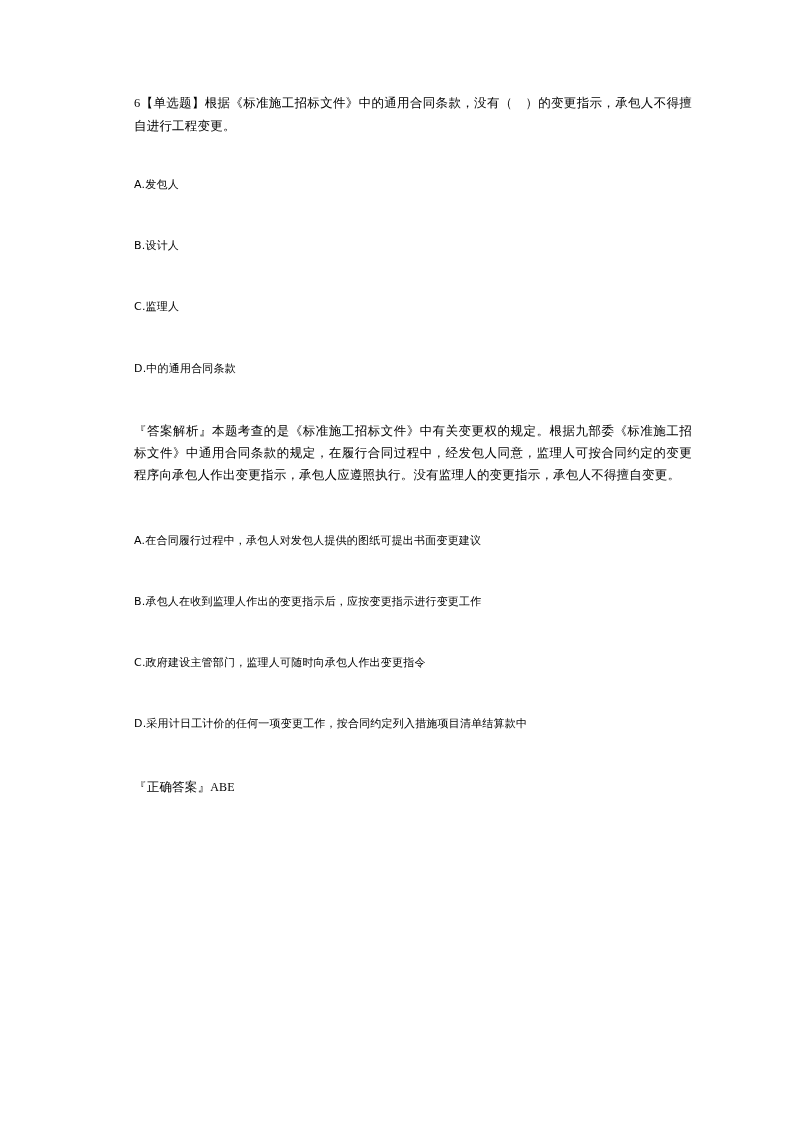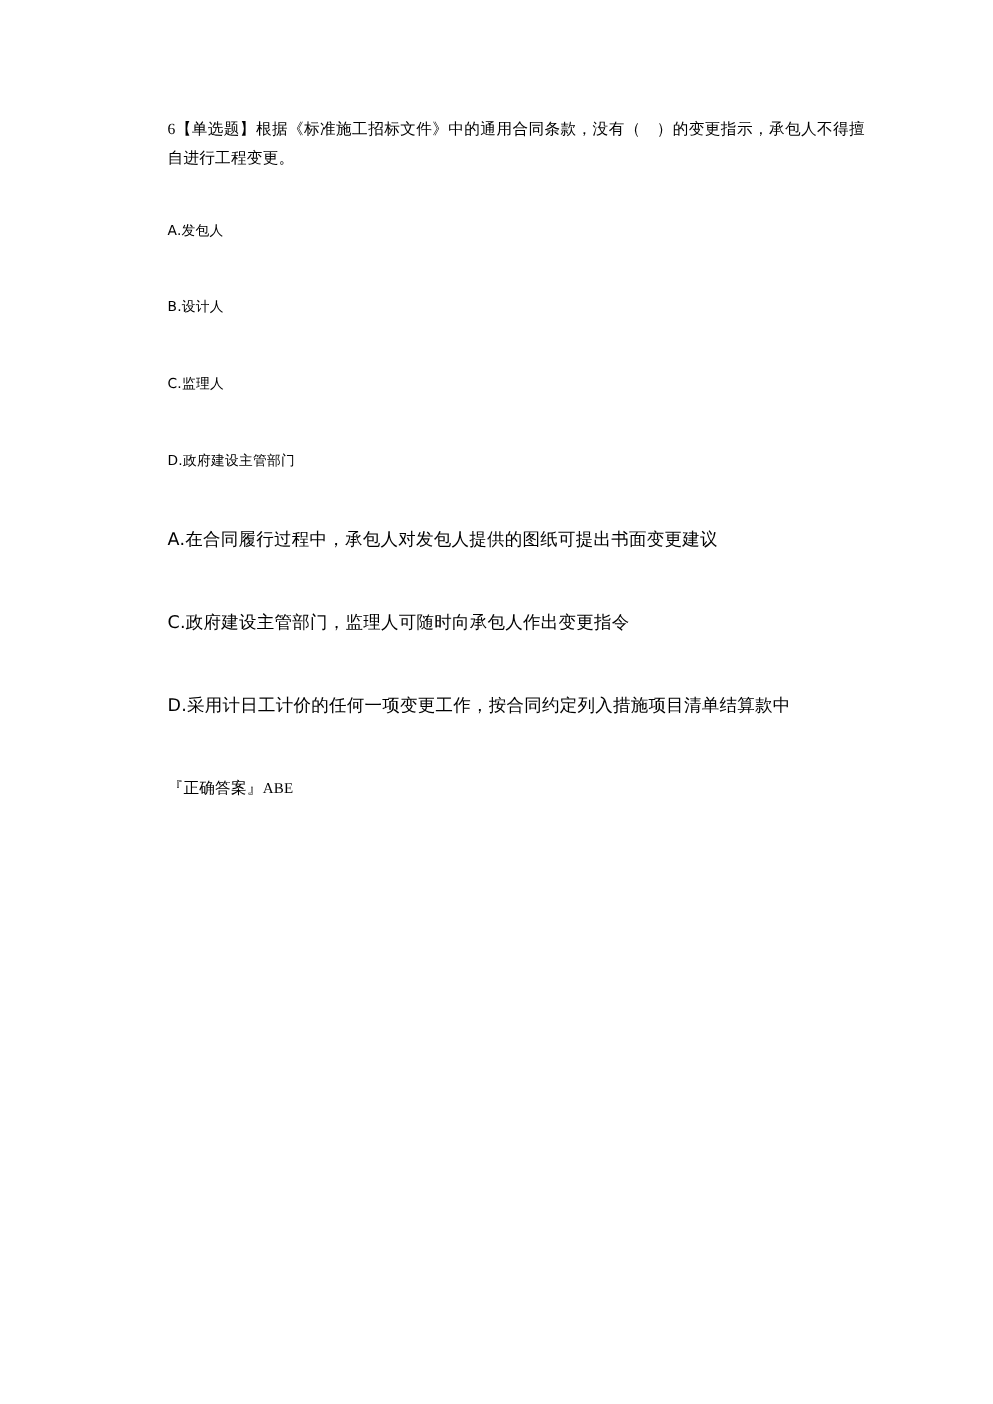--- a/index.html
+++ b/index.html
@@ -33,21 +33,21 @@
   }
   .q-stem {
     margin-bottom: 38px;
   }
   .opt {
     margin-bottom: 42px;
     font-size: 11px;
   }
   .opt-sm {
     margin-bottom: 42px;
-    font-size: 14px;
+    font-size: 11px;
   }
   .ans {
     margin-bottom: 38px;
     font-size: 12.5px;
   }
   .ans-letters {
     font-family: "Liberation Serif", "DejaVu Serif", serif;
     font-size: 12px;
   }
   .explain {
@@ -68,26 +68,30 @@
 <div class="page">
   <div class="doc">
 
     <div class="block q-stem">
       <span class="nowrap-num">6</span><span>【单选题】</span><span>根据《标准施工招标文件》中的通用合同条款，没有（　）的变更指示，承包人不得擅自进行工程变更。</span>
     </div>
 
     <div class="block opt">A.发包人</div>
     <div class="block opt">B.设计人</div>
     <div class="block opt">C.监理人</div>
-    <div class="block opt">D.政府建设主管部门</div>
+    <div class="block opt">D.中的通用合同条款</div>
 
 
+    <div class="block explain">
+      <span>『答案解析』</span><span>本题考查的是《标准施工招标文件》中有关变更权的规定。根据九部委《标准施工招标文件》中通用合同条款的规定，在履行合同过程中，经发包人同意，监理人可按合同约定的变更程序向承包人作出变更指示，承包人应遵照执行。没有监理人的变更指示，承包人不得擅自变更。</span>
+    </div>
 
 
     <div class="block opt-sm">A.在合同履行过程中，承包人对发包人提供的图纸可提出书面变更建议</div>
+    <div class="block opt-sm">B.承包人在收到监理人作出的变更指示后，应按变更指示进行变更工作</div>
     <div class="block opt-sm">C.政府建设主管部门，监理人可随时向承包人作出变更指令</div>
     <div class="block opt-sm">D.采用计日工计价的任何一项变更工作，按合同约定列入措施项目清单结算款中</div>
 
     <div class="block ans">
       <span>『正确答案』</span><span class="ans-letters">ABE</span>
     </div>
 
   </div>
 </div>
 

